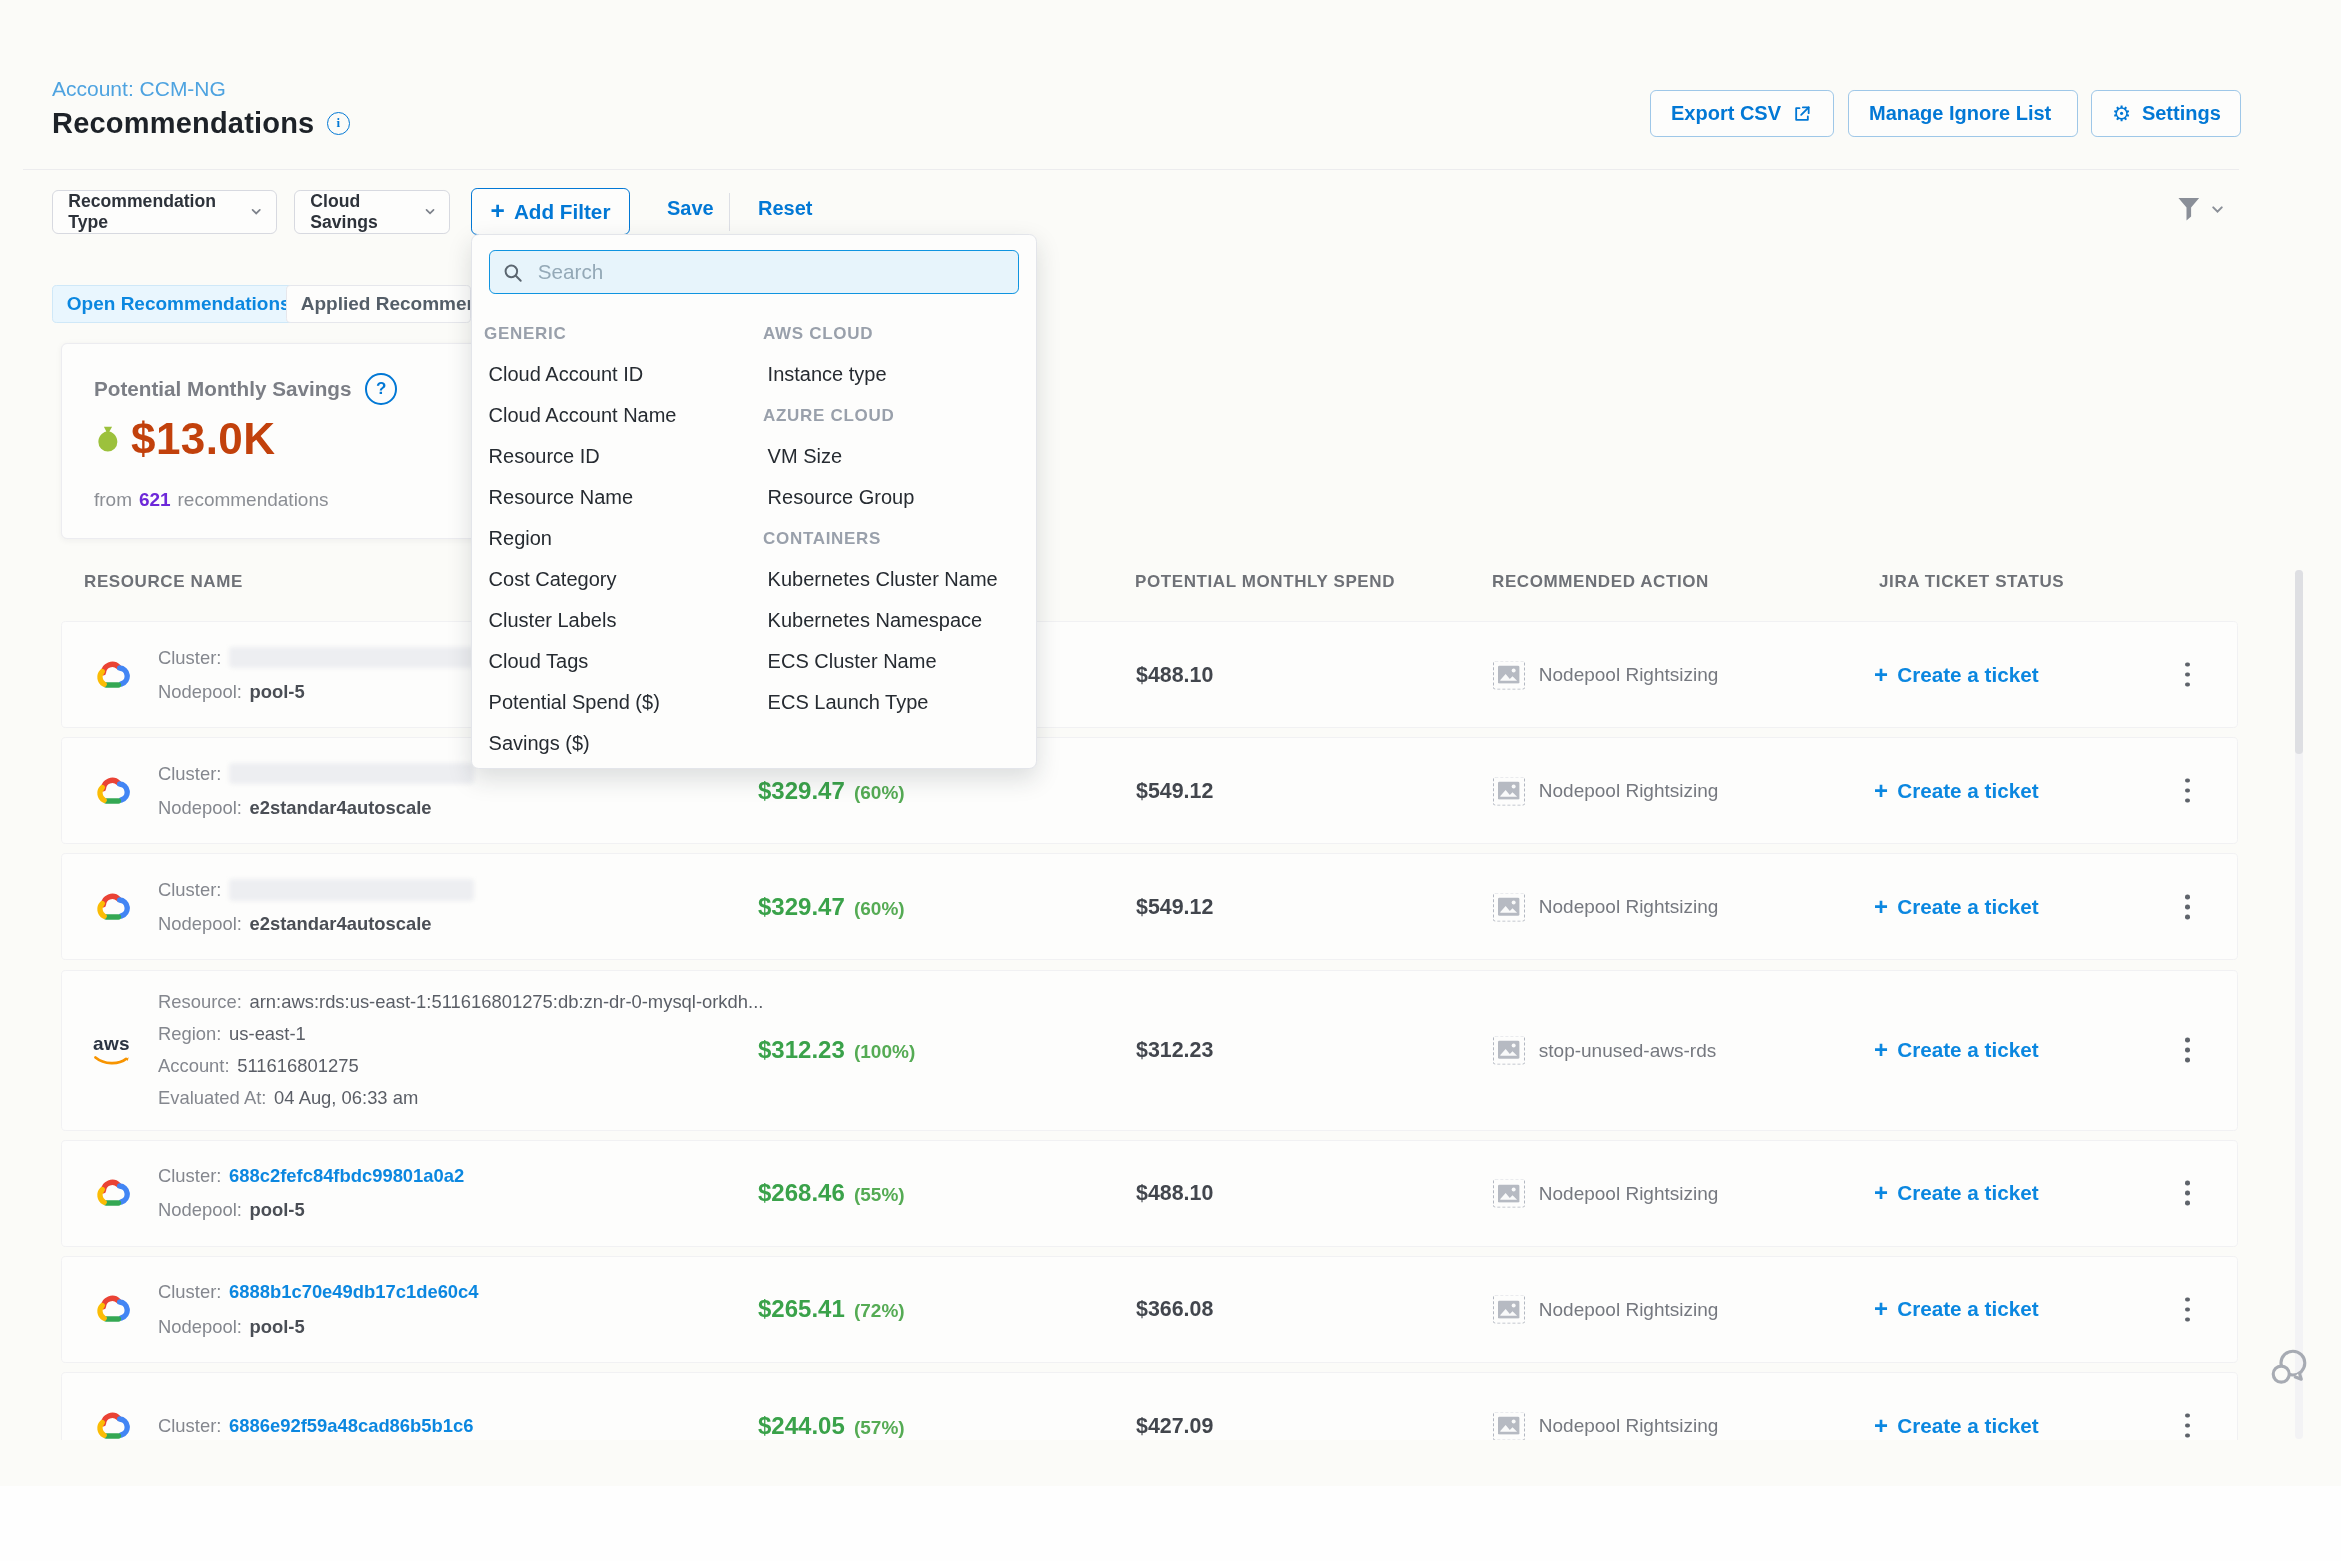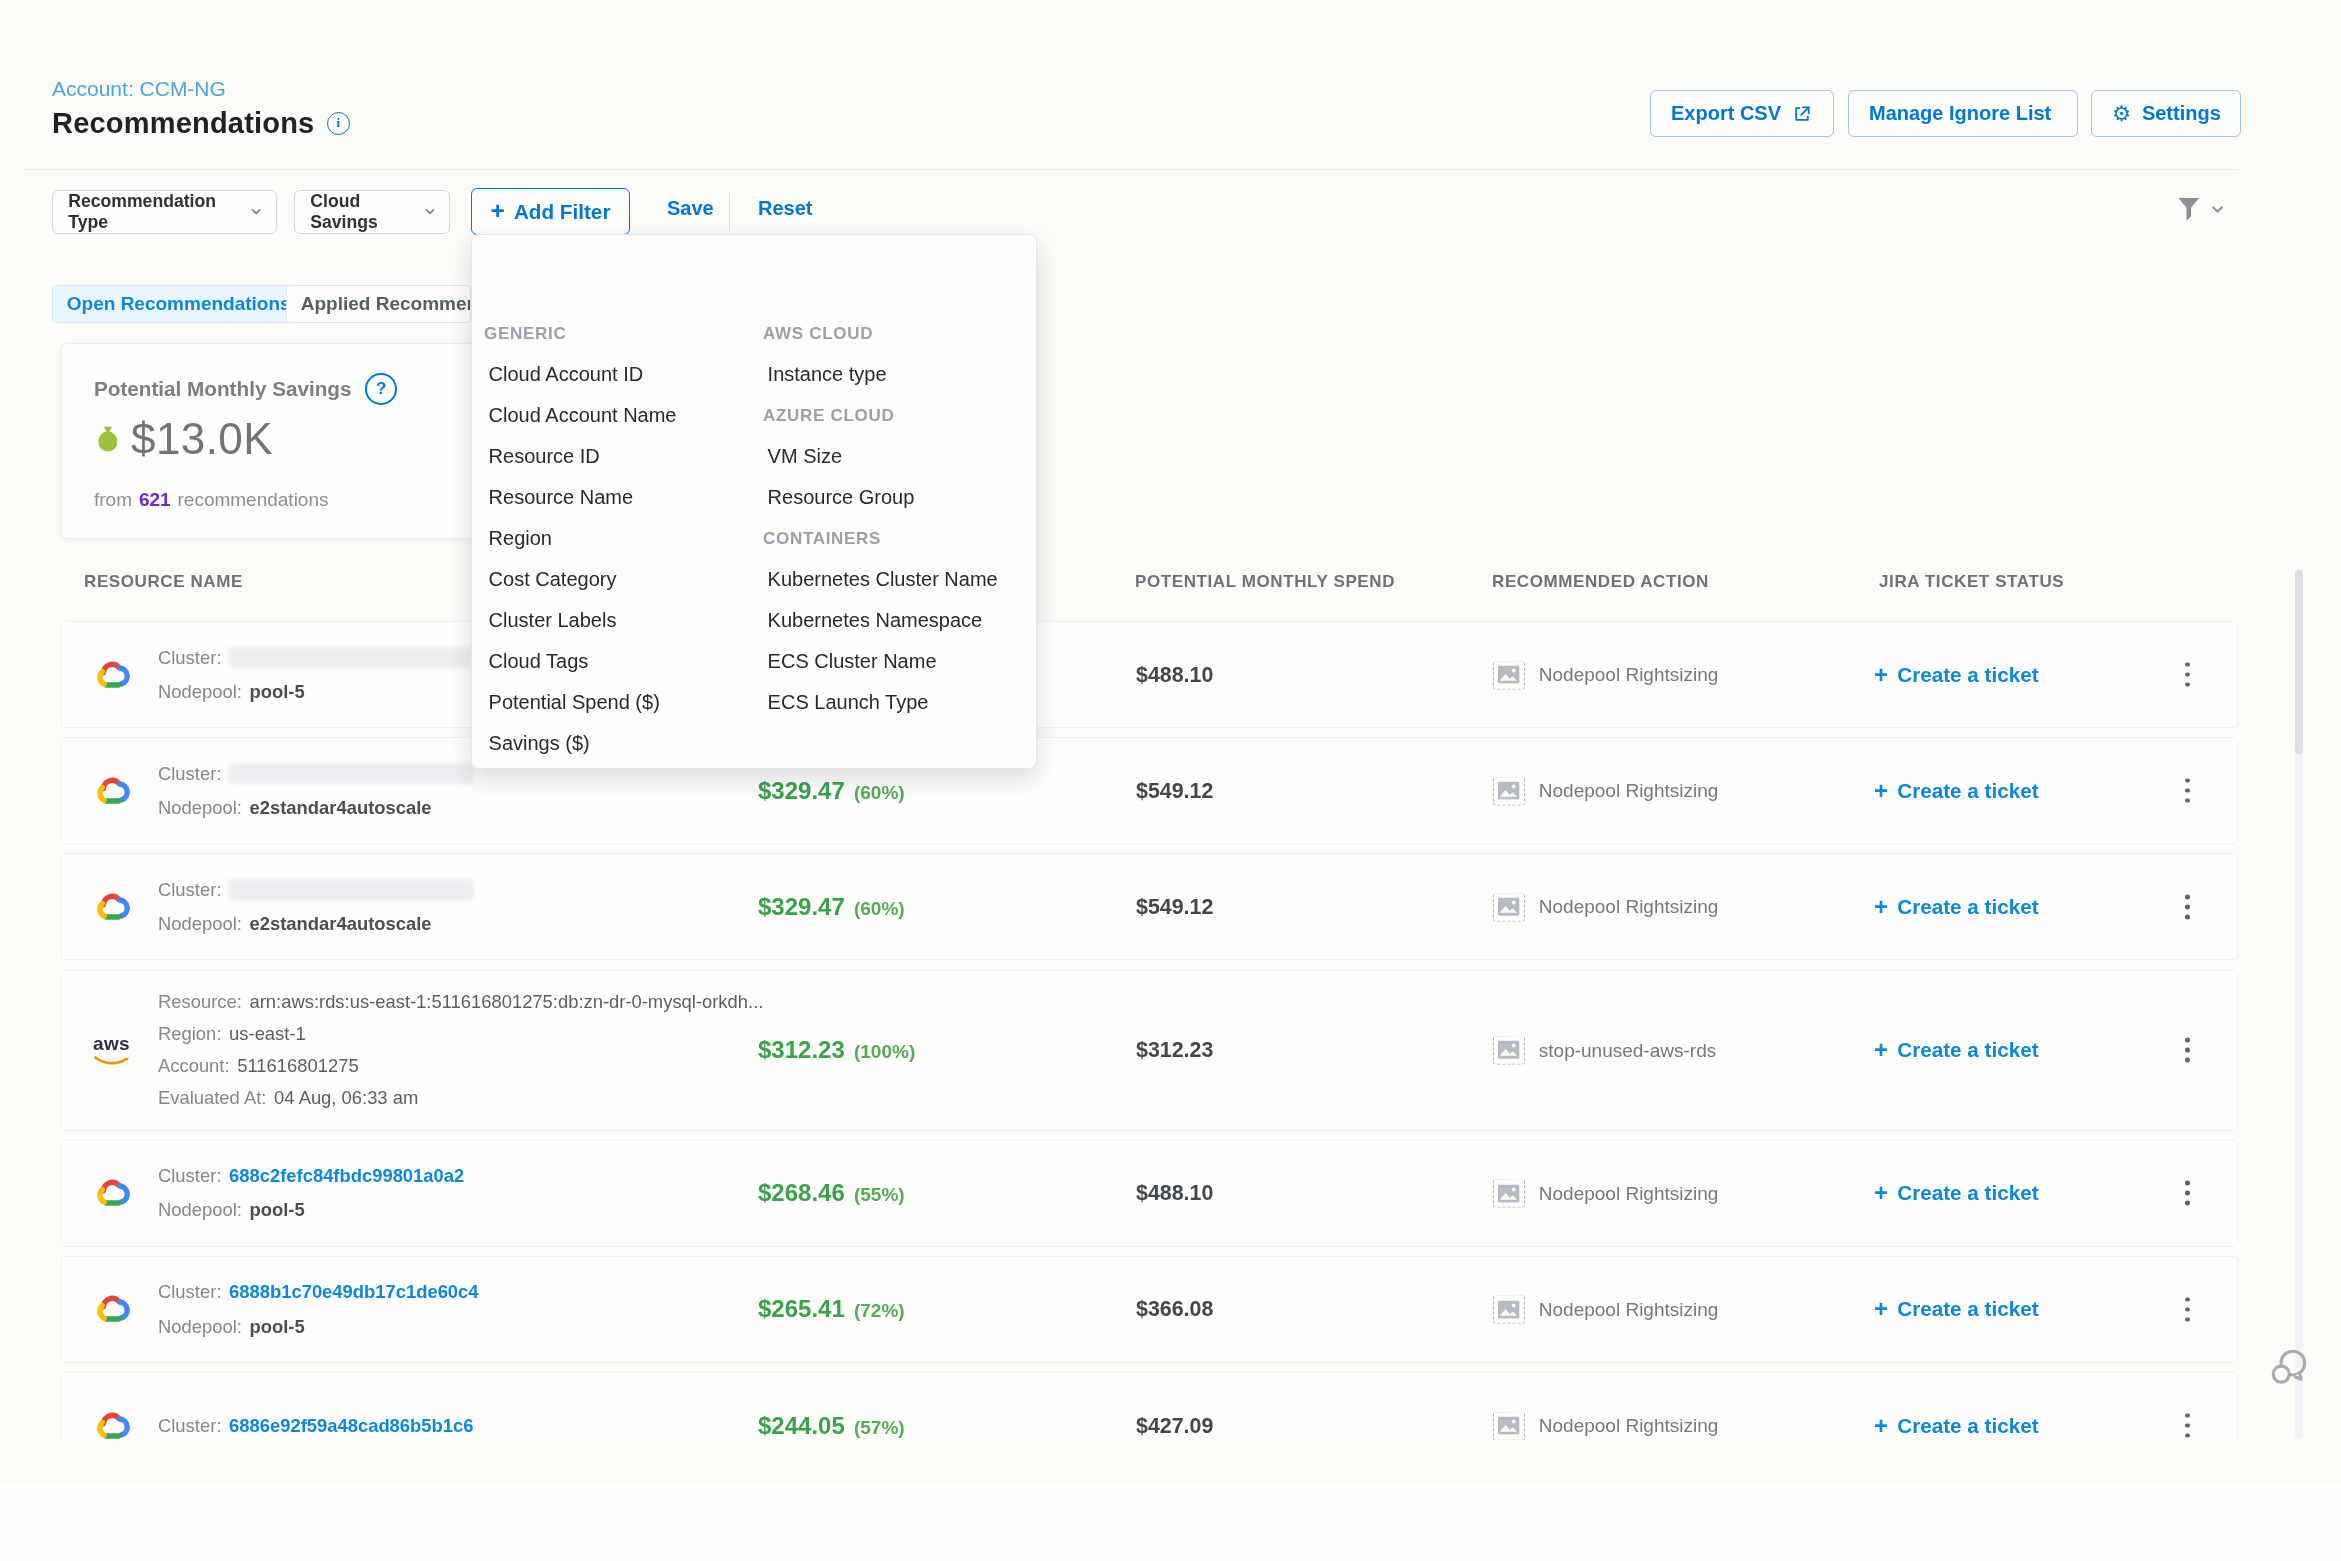--- a/index.html
+++ b/index.html
@@ -45,21 +45,21 @@
   .tab-applied{left:286px;width:185px;overflow:hidden;padding-right:0;}
 
   
   .card{position:absolute;left:61px;top:343px;width:426px;height:194px;background:#fdfdfc;border:0.8px solid #ececf0;
         border-radius:6.1px;box-shadow:0 1.5px 6.1px rgba(40,41,61,.05);}
   .card-title-row{position:absolute;left:32px;top:29px;display:flex;align-items:center;gap:13.8px;}
   .card-title{font-size:20.7px;font-weight:600;color:#7b7e85;}
   .help-badge{width:27.6px;height:27.6px;border:2px solid #0278d5;border-radius:50%;display:flex;align-items:center;justify-content:center;
               color:#0278d5;font-size:17px;font-weight:700;cursor:pointer;}
   .amount-row{position:absolute;left:29px;top:70px;display:flex;align-items:center;gap:6.1px;}
-  .amount{font-size:44px;font-weight:400;color:#737373;letter-spacing:0.4px;}
+  .amount{font-size:44px;font-weight:700;color:#c2410c;letter-spacing:0.4px;}
   .card-sub{position:absolute;left:32px;top:145px;font-size:19px;color:#8b8e94;display:flex;gap:6.9px;}
   .card-sub .cnt{color:#6d28d9;font-weight:700;}
 
   
   .dropdown{position:absolute;left:471px;top:234px;width:564px;height:533px;background:#fdfdfc;border:0.8px solid #e3e5ea;
             border-radius:7.7px;box-shadow:0 9.2px 24.5px rgba(30,40,50,.15);z-index:50;}
   .search-box{position:absolute;left:17px;top:15.3px;right:17px;height:44px;background:#e7f4fb;border:1.8px solid #0f94e0;
               border-radius:6.1px;display:flex;align-items:center;gap:12.2px;padding:0 12.2px;box-sizing:border-box;}
   .search-input{flex:1;border:none;background:transparent;font-size:20.7px;color:#2a2f36;outline:none;
                 font-family:"Liberation Sans","DejaVu Sans",sans-serif;}
@@ -513,20 +513,27 @@
   <div class="support">
     <svg width="44" height="44" viewBox="0 0 34 34" fill="none" stroke="#a7abb3" stroke-width="2.4" stroke-linejoin="round">
       <circle cx="20" cy="14" r="9.2"></circle>
       <path d="M25 21.5l1.5 5-5.5-2.2" fill="#fbfbf8"></path>
       <circle cx="11" cy="22.5" r="6.2" fill="#fbfbf8"></circle>
     </svg>
   </div>
   <div class="bottom-strip"></div>
 
   <div class="dropdown">
+    <div class="search-box">
+      <svg width="21.4" height="21.4" viewBox="0 0 24 24" fill="none" stroke="#5b6670" stroke-width="2.2" stroke-linecap="round">
+          <circle cx="10.5" cy="10.5" r="6.5"></circle>
+          <path d="M15.5 15.5L21 21"></path>
+        </svg>
+      <input class="search-input" placeholder="Search" style="">
+    </div>
     <div class="dd-cols">
       <div class="dd-col dd-col-left" id="dd-left">
           <div class="dd-cell dd-header">GENERIC</div>
           <div class="dd-cell dd-item">Cloud Account ID</div>
           <div class="dd-cell dd-item">Cloud Account Name</div>
           <div class="dd-cell dd-item">Resource ID</div>
           <div class="dd-cell dd-item">Resource Name</div>
           <div class="dd-cell dd-item">Region</div>
           <div class="dd-cell dd-item">Cost Category</div>
           <div class="dd-cell dd-item">Cluster Labels</div>

